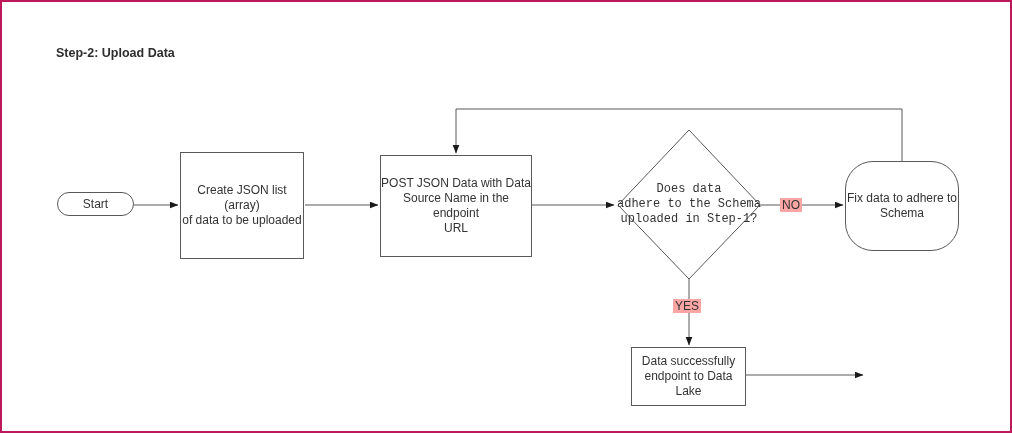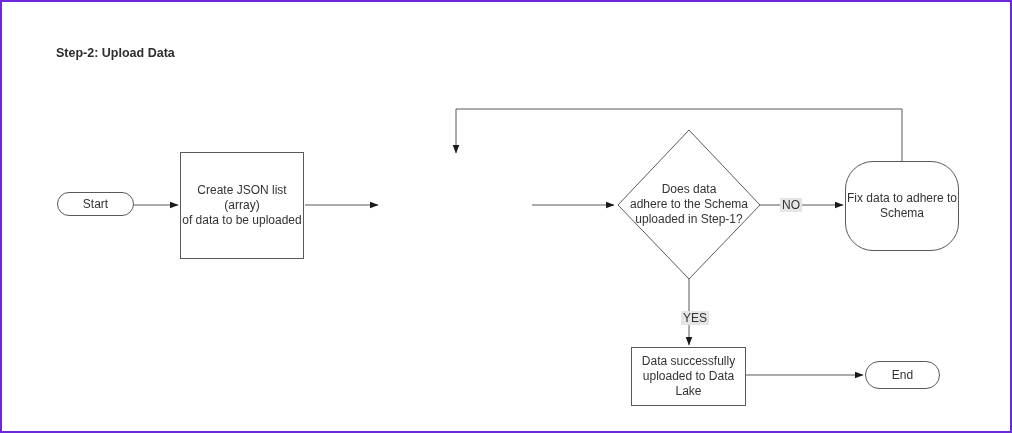--- a/index.html
+++ b/index.html
@@ -1,21 +1,21 @@
 <!DOCTYPE html>
 <html><head>
 <meta charset="utf-8">
 <style>
   html, body { margin: 0; padding: 0; background: #fff; }
   .frame {
     position: relative;
     width: 1012px;
     height: 433px;
     box-sizing: border-box;
-    border: 2px solid #6d28d9;
+    border: 2px solid #be185d;
     background: #fff;
     font-family: "Liberation Sans", sans-serif;
     overflow: hidden;
   }
   .title {
     position: absolute;
     left: 54px;
     top: 44px;
     font-size: 12.5px;
     font-weight: bold;
@@ -65,37 +65,37 @@
     line-height: 15px;
     color: #333;
     white-space: pre-line;
     z-index: 2;
     background: transparent;
     border: none;
   }
   .edge-label {
     position: absolute;
     transform: translate(-50%, -50%);
-    background: #e5e5e5;
+    background: #fca5a5;
     padding: 0 2px;
     font-size: 12px;
     color: #333;
     z-index: 3;
     white-space: nowrap;
   }
   
   #node-start   { left: 55px;  top: 190px; width: 77px;  height: 24px; }
   #node-create  { left: 178px; top: 150px; width: 124px; height: 107px; }
   #node-post    { left: 378px; top: 153px; width: 152px; height: 102px; }
   #node-fix     { left: 843px; top: 159px; width: 114px; height: 90px; border-radius: 28px; }
   #node-success { left: 629px; top: 345px; width: 115px; height: 59px; }
   #node-end     { left: 863px; top: 359px; width: 75px;  height: 28px; }
-  #label-decision { left: 612px; top: 128px; width: 150px; height: 149px; }
+  #label-decision { left: 612px; top: 128px; width: 150px; height: 149px; font-family: Liberation Mono, monospace; }
   #label-no  { left: 789px; top: 203px; }
-  #label-yes { left: 685px; top: 316px; margin-left: 8px; }
+  #label-yes { left: 685px; top: 304px; }
 </style>
 </head>
 <body>
 
 <div class="frame">
 
   <div class="title">Step-2: Upload Data</div>
 
   <svg class="connectors" viewBox="0 0 1010 431" xmlns="http://www.w3.org/2000/svg">
     <defs>
@@ -115,38 +115,40 @@
 
   <div class="node terminator" id="node-start">
     <span>Start</span>
   </div>
 
   <div class="node" id="node-create">
     <span>Create JSON list (array)
 of data to be uploaded</span>
   </div>
 
+  <div class="node" id="node-post">
+    <span>POST JSON Data with Data
+Source Name in the endpoint
+URL</span>
+  </div>
 
   <div class="decision-label" id="label-decision">
     <span>Does data
 adhere to the Schema
 uploaded in Step-1?</span>
   </div>
 
   <div class="node" id="node-fix">
     <span>Fix data to adhere to
 Schema</span>
   </div>
 
   <div class="node" id="node-success">
     <span>Data successfully
-uploaded to Data
+endpoint to Data
 Lake</span>
   </div>
 
-  <div class="node terminator" id="node-end">
-    <span>End</span>
-  </div>
 
   <span class="edge-label" id="label-no">NO</span>
   <span class="edge-label" id="label-yes">YES</span>
 
 </div>
 
 </body></html>

